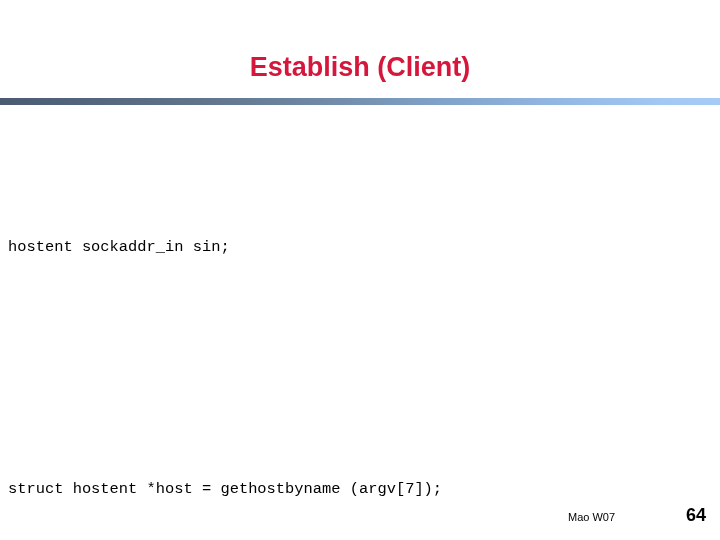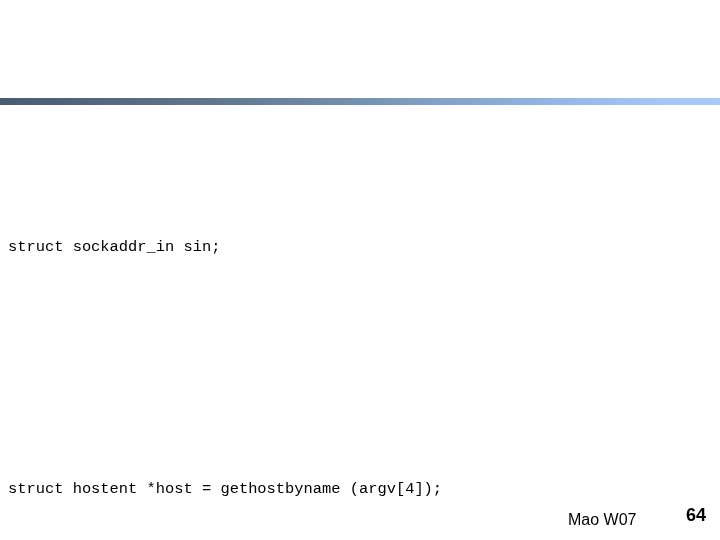--- a/index.html
+++ b/index.html
@@ -69,53 +69,54 @@
     left: 0;
     top: 505px;
     width: 720px;
     height: 30px;
   }
   .footer-credit {
     position: absolute;
     left: 568px;
     top: 6px;
     font-family: "Liberation Sans", sans-serif;
-    font-size: 16px;
+    font-size: 11px;
     color: #000000;
     white-space: nowrap;
   }
   .footer-pagenum {
     position: absolute;
     left: 655px;
     top: 0px;
     font-family: "Liberation Sans", sans-serif;
     font-size: 18px;
     font-weight: bold;
     color: #000000;
     white-space: nowrap;
     margin-left: 31px;
   }
 </style>
 </head>
 <body>
 
 <div class="slide">
 
+  <div class="slide-title">Establish (Client)</div>
 
   <div class="title-rule"></div>
 
   <div class="code-body">
 
     <div class="code-block">
-      <div class="code-line">struct sockaddr_in sin;</div>
+      <div class="code-line">hostent sockaddr_in sin;</div>
     </div>
     <div class="code-gap"></div>
 
     <div class="code-block">
-      <div class="code-line">struct hostent *host = gethostbyname (argv[4]);</div>
+      <div class="code-line">struct hostent *host = gethostbyname (argv[7]);</div>
       
       
     </div>
     
 
     
     
 
     
     

